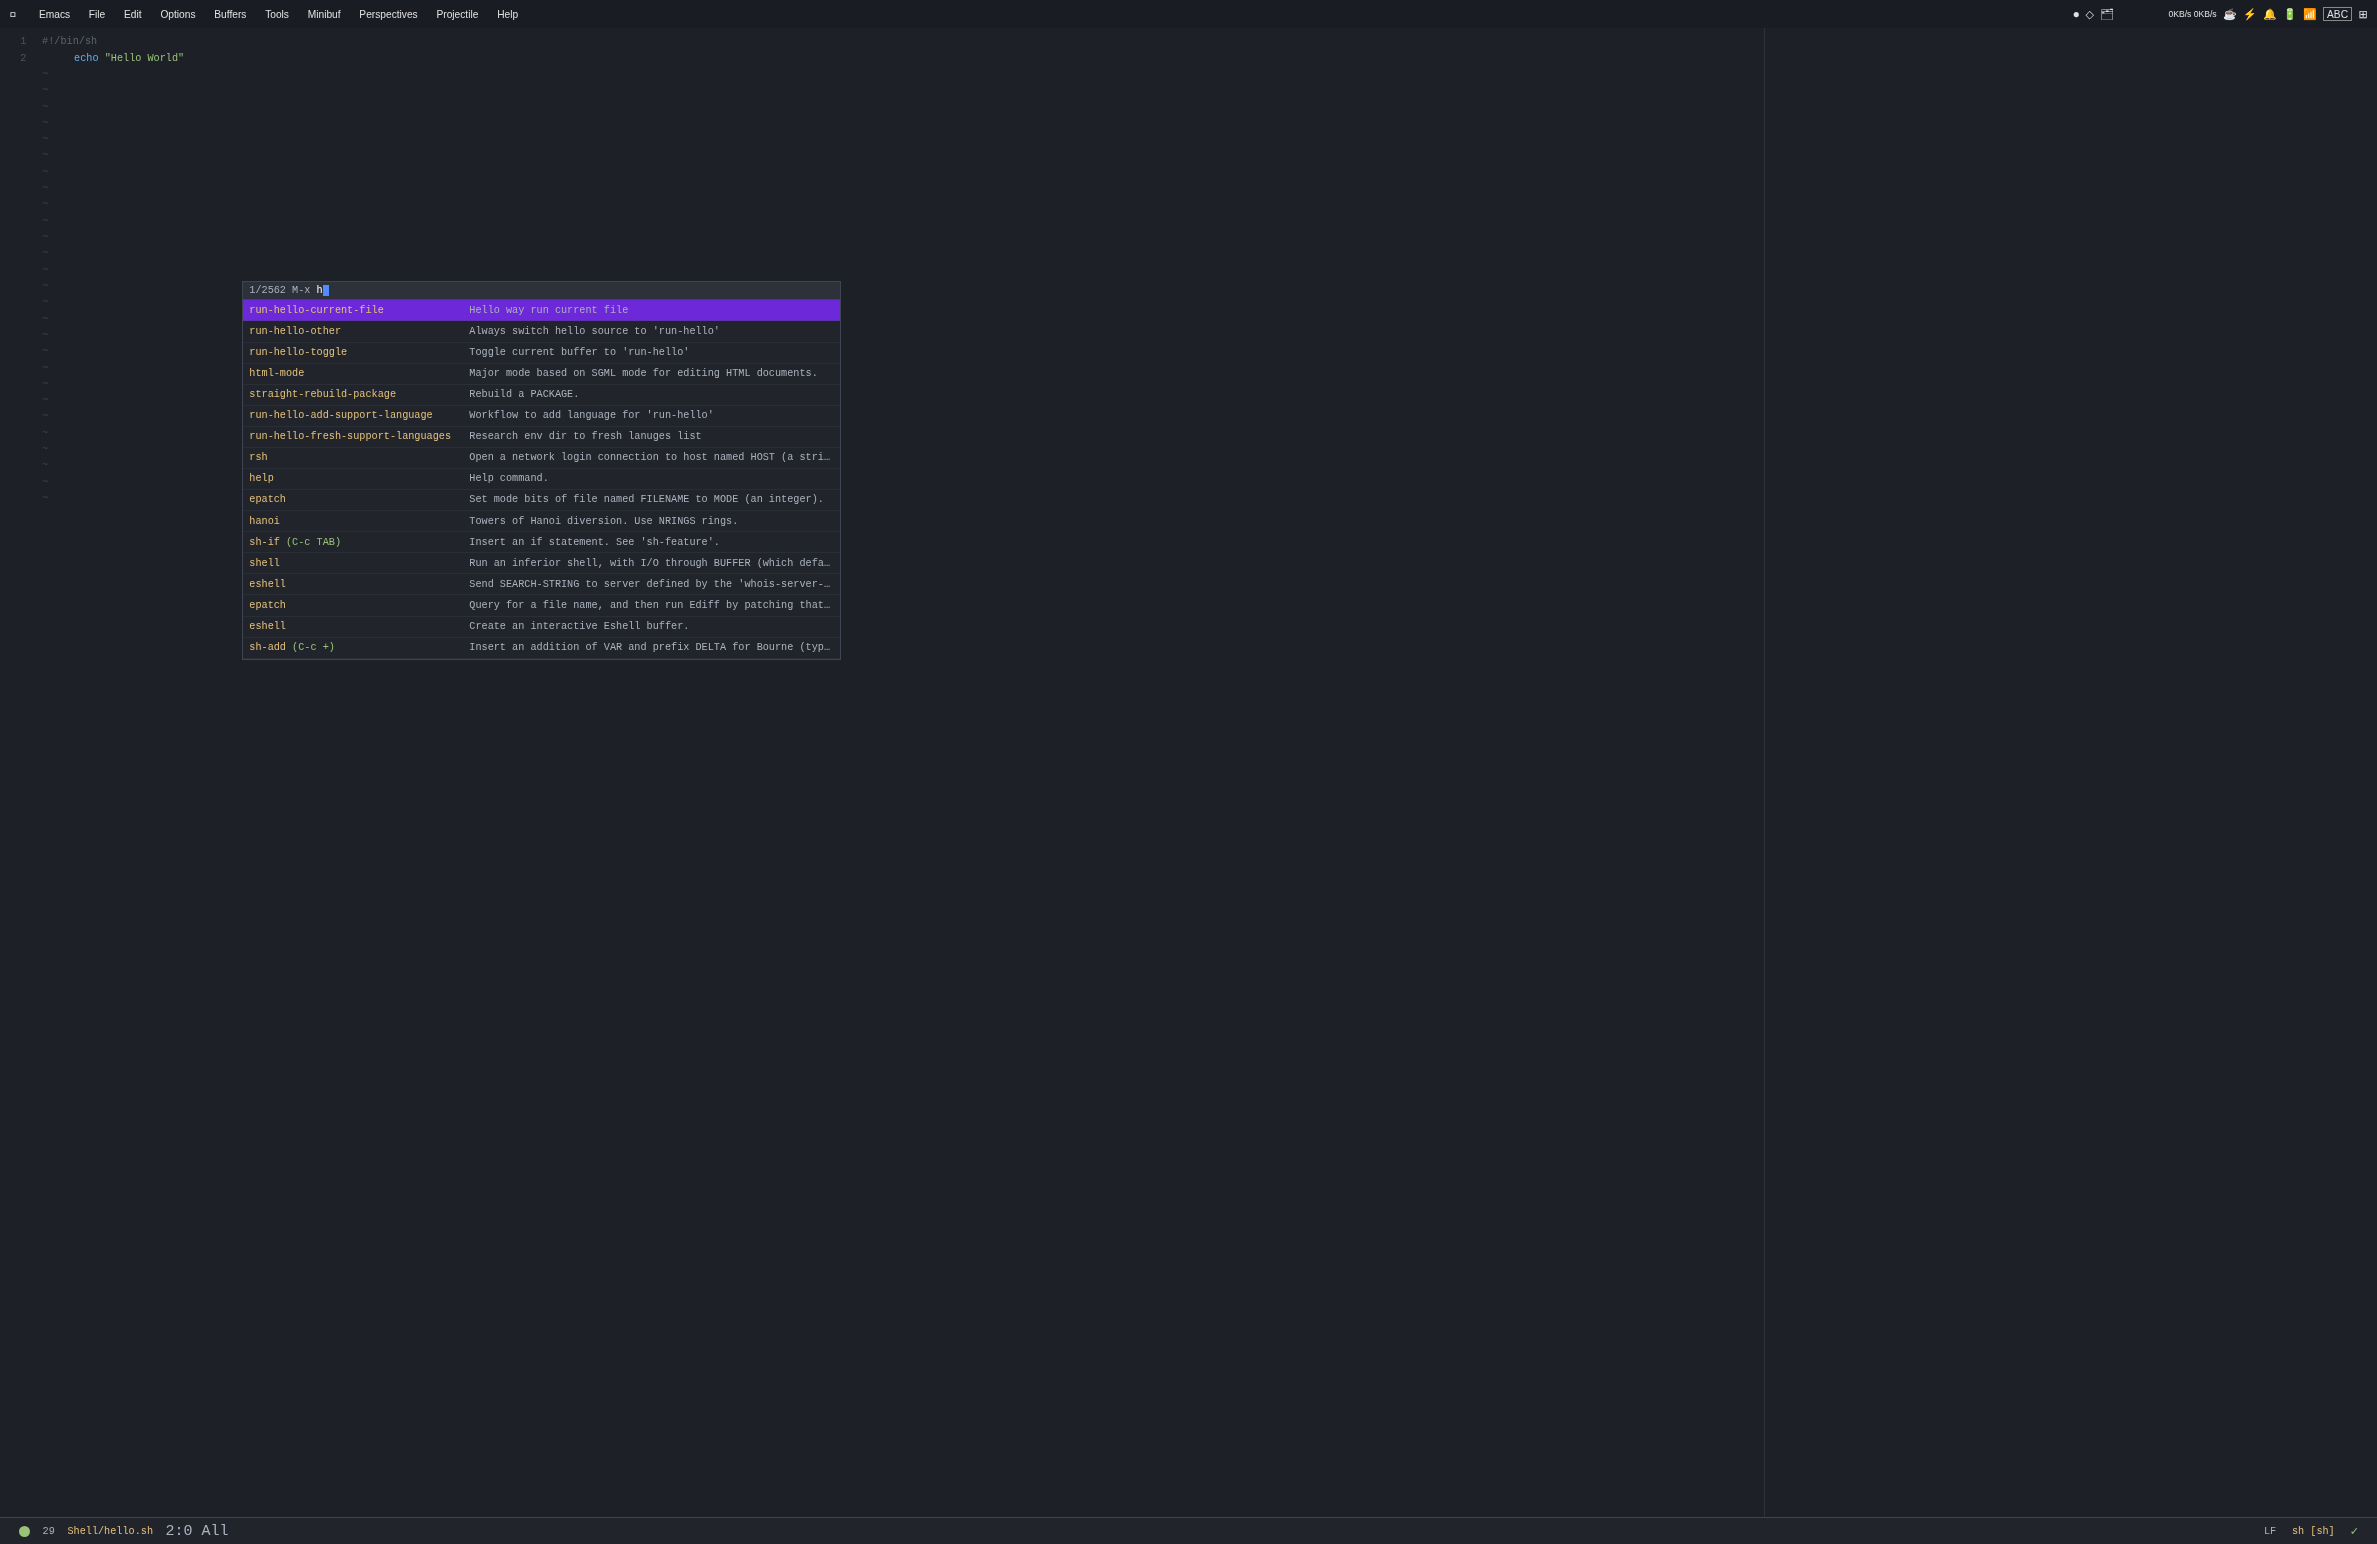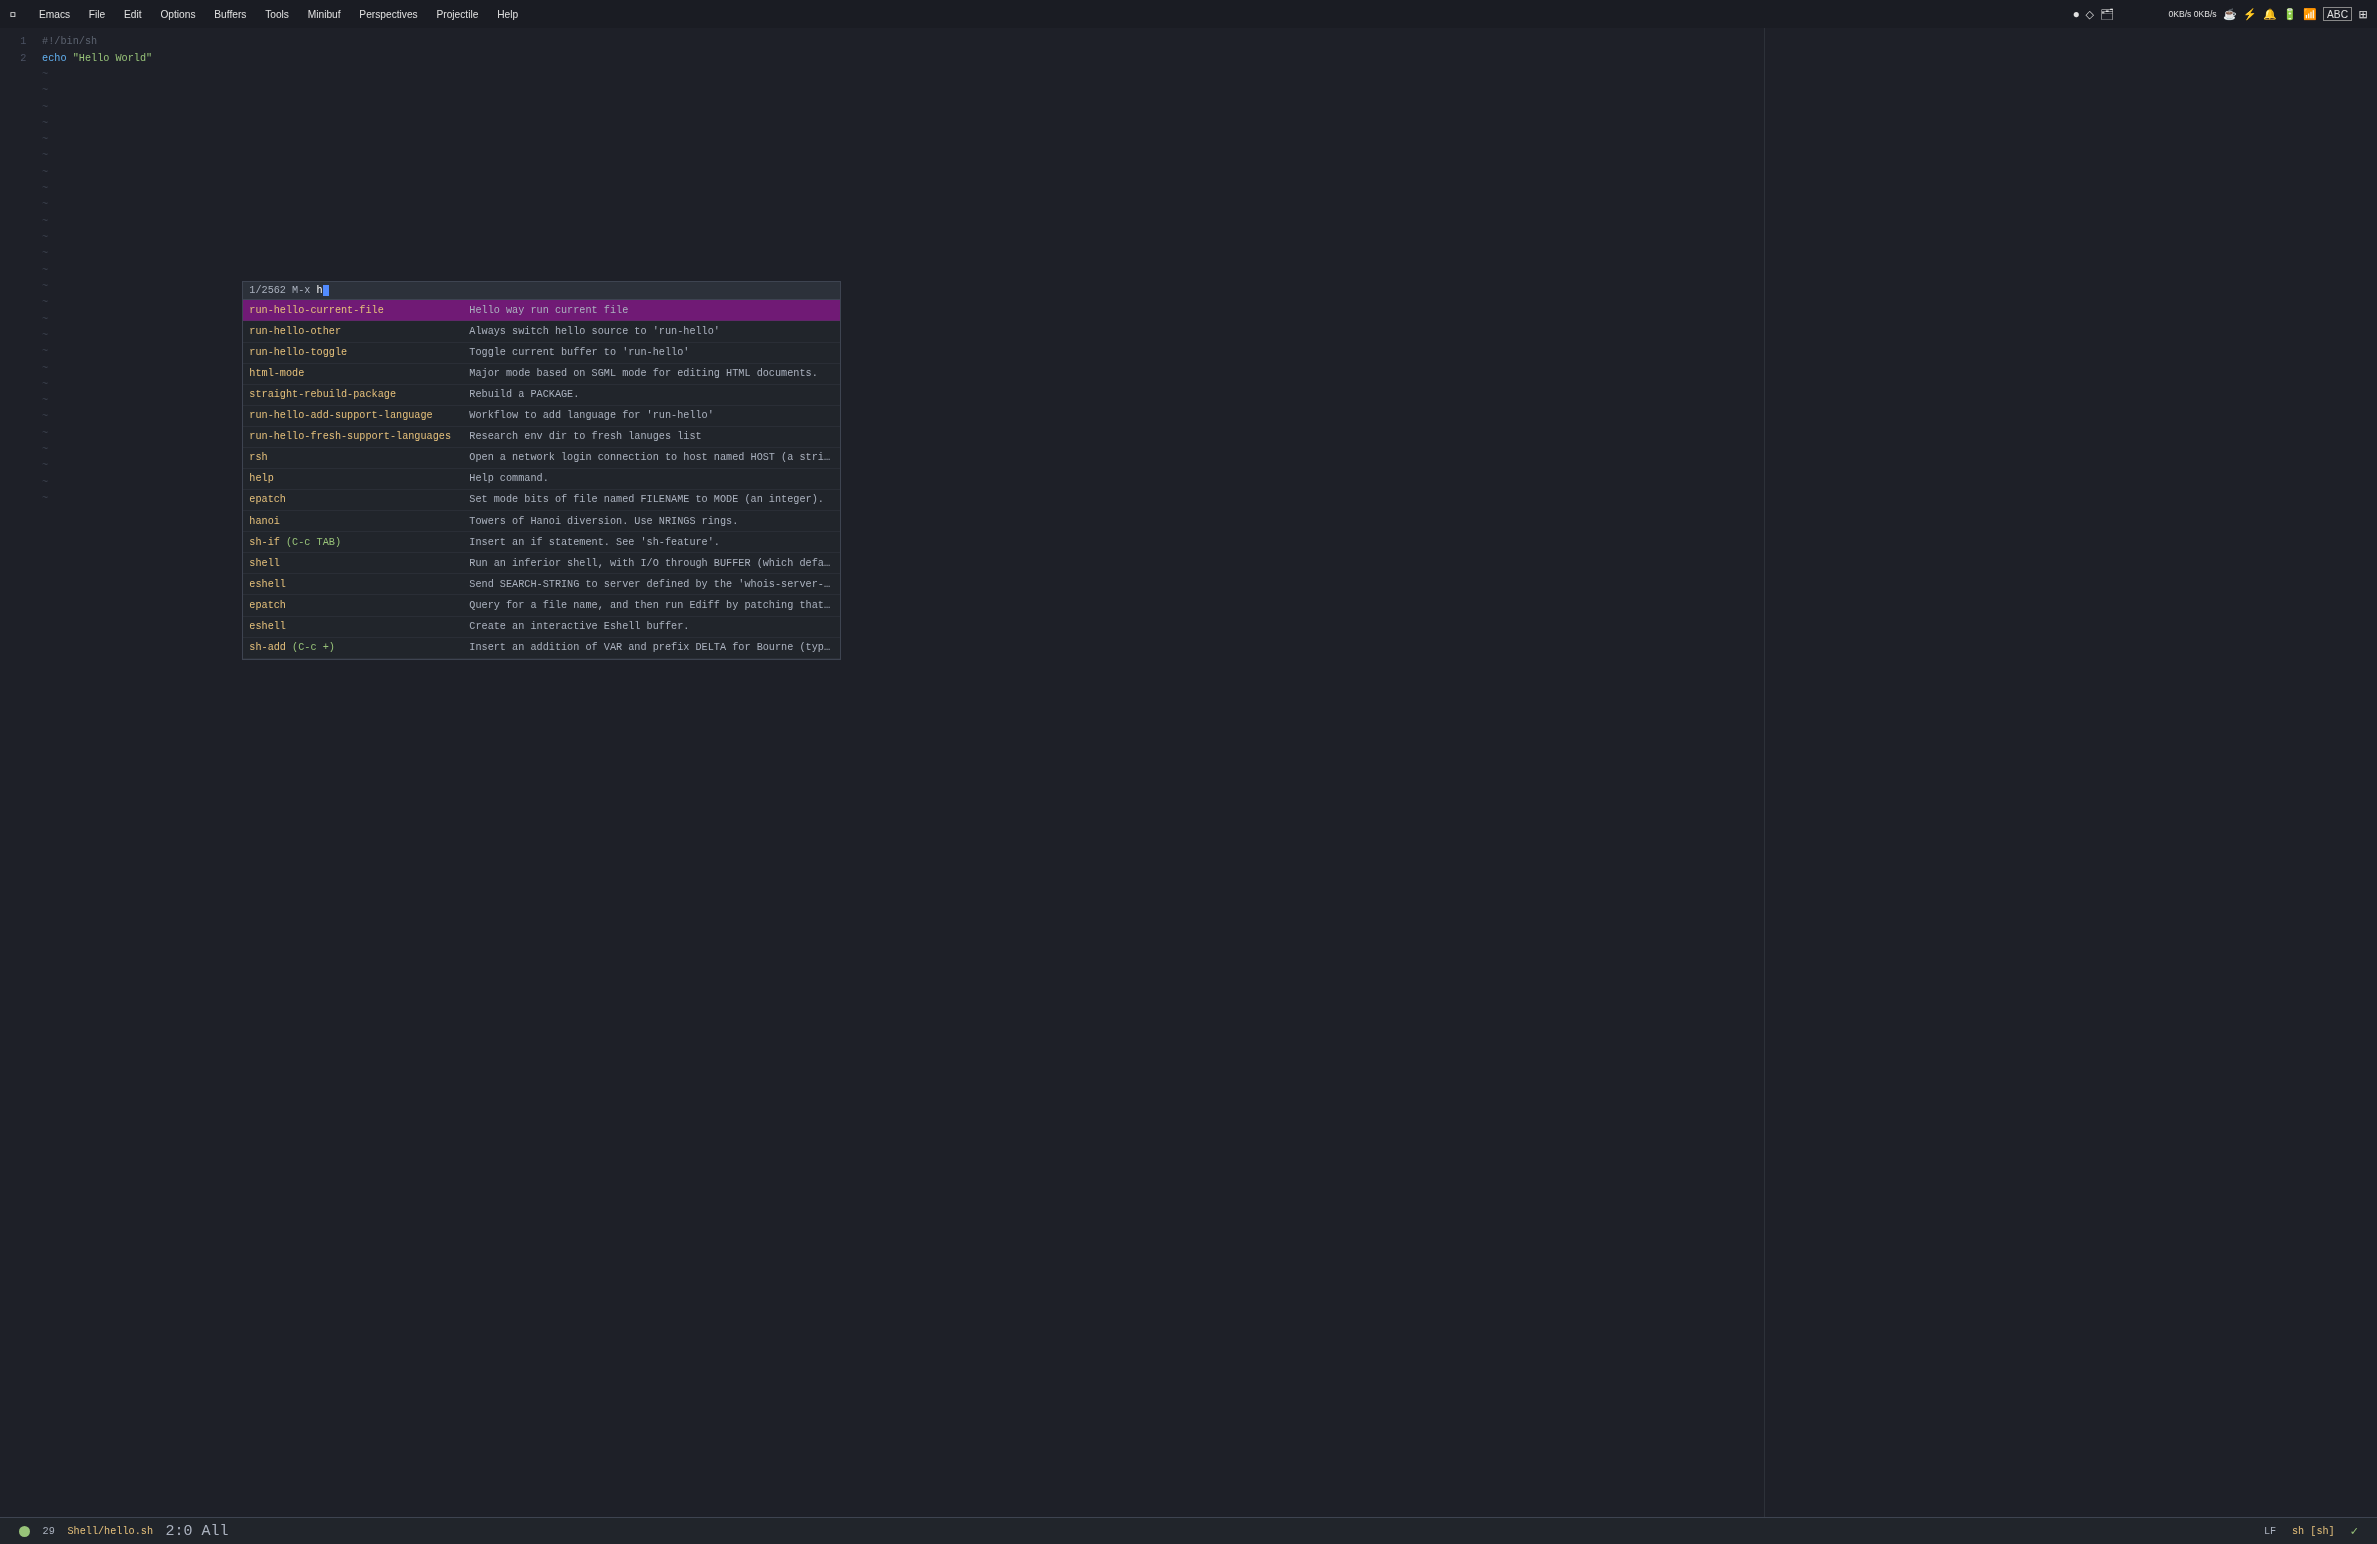--- a/index.html
+++ b/index.html
@@ -119,21 +119,21 @@
     }
     .completion-row {
       display: flex;
       padding: 2.4px 6.3px;
       font-size: 10.2px;
       line-height: 1.5;
       border-bottom: 0.8px solid rgba(62,68,81,0.3);
       cursor: pointer;
     }
     .completion-row.selected {
-      background: #701a75;
+      background: #6d28d9;
     }
     .completion-cmd {
       width: 220px;
       color: #e5c07b;
       flex-shrink: 0;
     }
     .completion-cmd .keybind {
       color: #98c379;
     }
     .completion-desc {
@@ -274,21 +274,21 @@
             <span style="display:block; color:#3e4451;"> </span>
             <span style="display:block; color:#3e4451;"> </span>
             <span style="display:block; color:#3e4451;"> </span>
             <span style="display:block; color:#3e4451;"> </span>
             <span style="display:block; color:#3e4451;"> </span>
             <span style="display:block; color:#3e4451;"> </span>
           </span>
         </div>
         <div class="code-content">
           <span class="code-line"><span style="color:#5c6370;">#!/bin/sh</span></span>
-          <span class="code-line"><span style="color:#61afef;">echo</span> <span style="color:#98c379;">"Hello World"</span></span>
+          <span class="code-line"><span style="color:#61afef;margin-left:32px;">echo</span> <span style="color:#98c379;">"Hello World"</span></span>
 
           <div class="tilde-lines">
             <span class="tilde-line">~</span>
             <span class="tilde-line">~</span>
             <span class="tilde-line">~</span>
             <span class="tilde-line">~</span>
             <span class="tilde-line">~</span>
             <span class="tilde-line">~</span>
             <span class="tilde-line">~</span>
             <span class="tilde-line">~</span>

